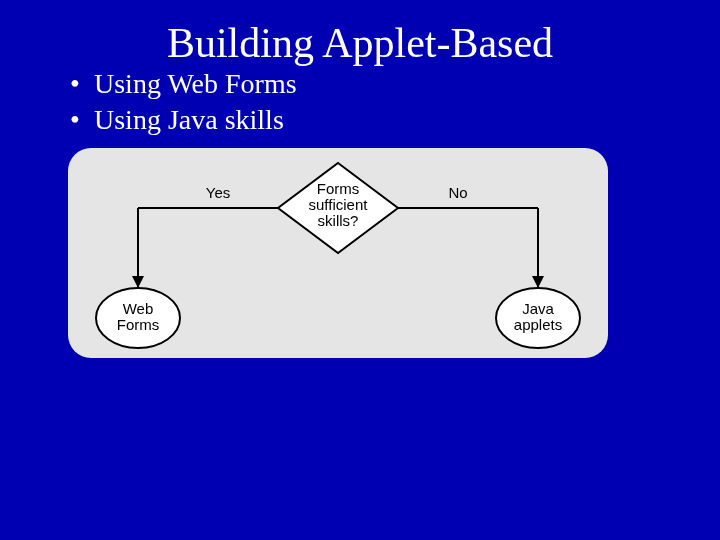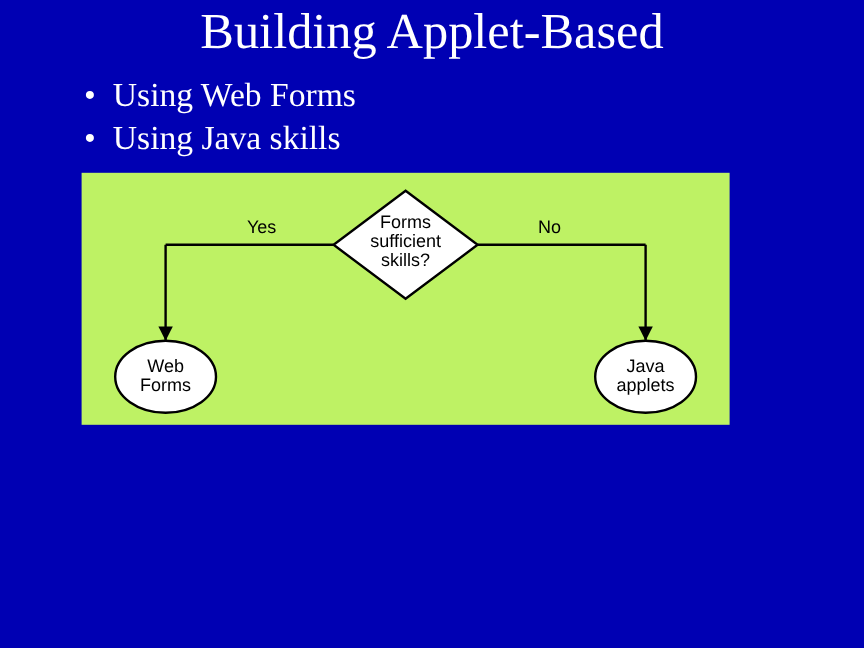--- a/index.html
+++ b/index.html
@@ -7,47 +7,48 @@
     width: 720px;
     height: 540px;
     background: #0000b3;
     font-family: "Times New Roman", Times, serif;
     overflow: hidden;
   }
   .title {
     color: white;
     font-size: 42px;
     text-align: center;
-    padding-top: 4px;
+    padding-top: 20px;
     line-height: 1.1;
   }
   .bullets {
     color: white;
     font-size: 28px;
     padding-left: 70px;
-    margin-top: 14px;
+    margin-top: 2px;
   }
   .bullets li {
     list-style: none;
     position: relative;
     padding-left: 24px;
     margin-bottom: 4px;
   }
   .bullets li::before {
     content: "•";
     position: absolute;
     left: 0;
     top: 0;
   }
   .diagram-wrap {
-    background: #bef264;
+    background: #e5e5e5;
     width: 540px;
     height: 210px;
     margin: 12px 0 0 68px;
     position: relative;
+    border-radius: 23px;
   }
   .diagram-wrap svg {
     width: 100%;
     height: 100%;
     display: block;
   }
   .svg-text {
     font-family: Arial, Helvetica, sans-serif;
     font-size: 15px;
     fill: #000;

